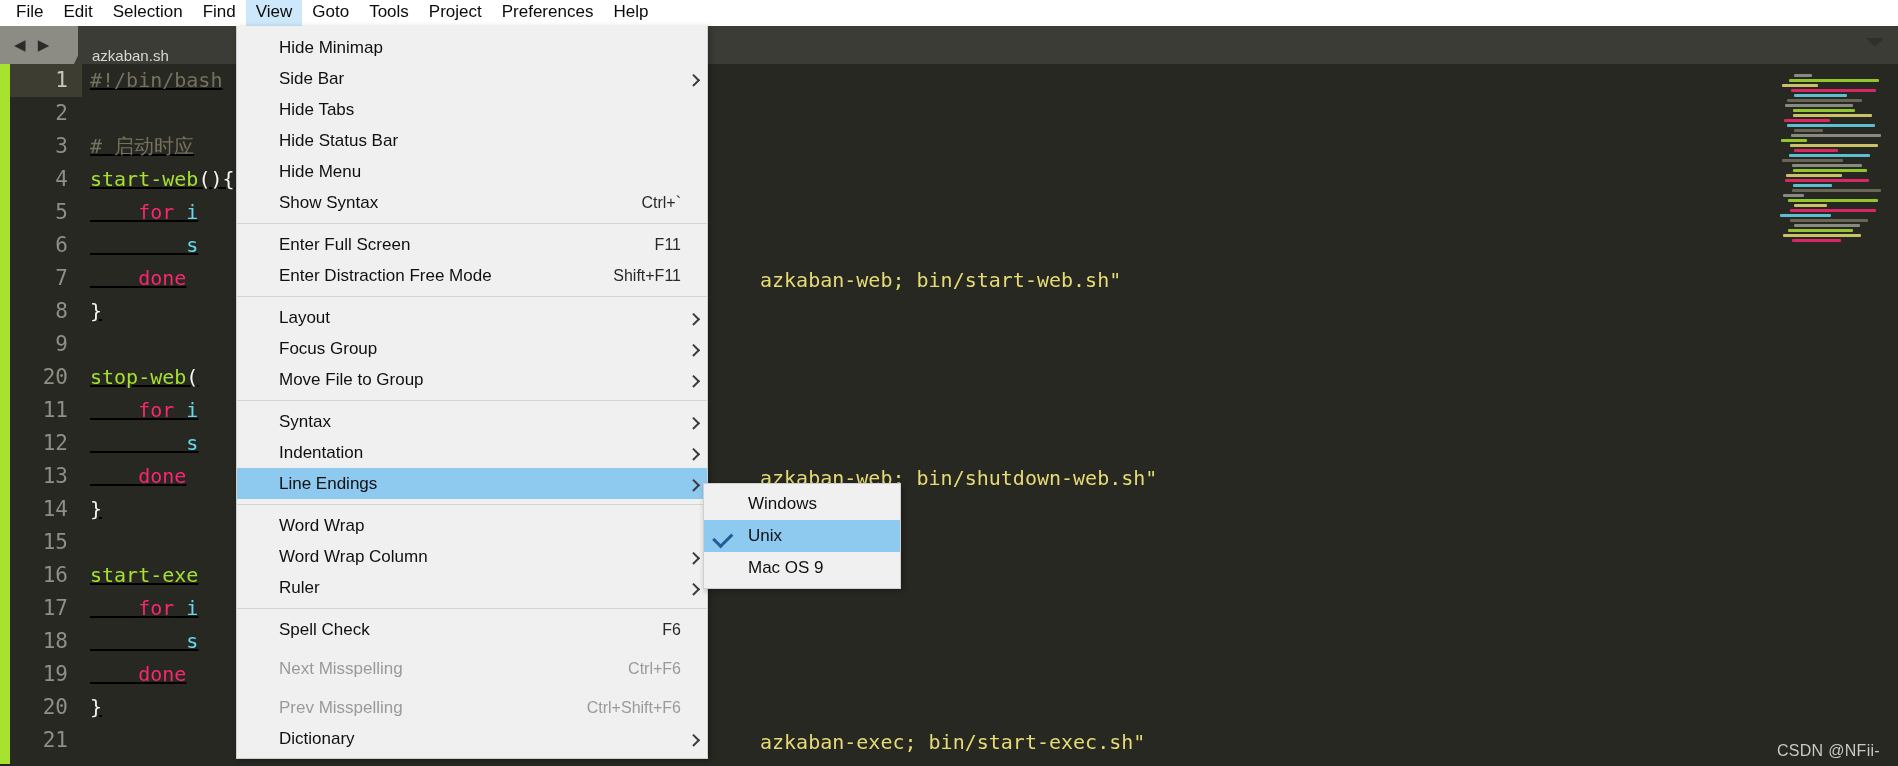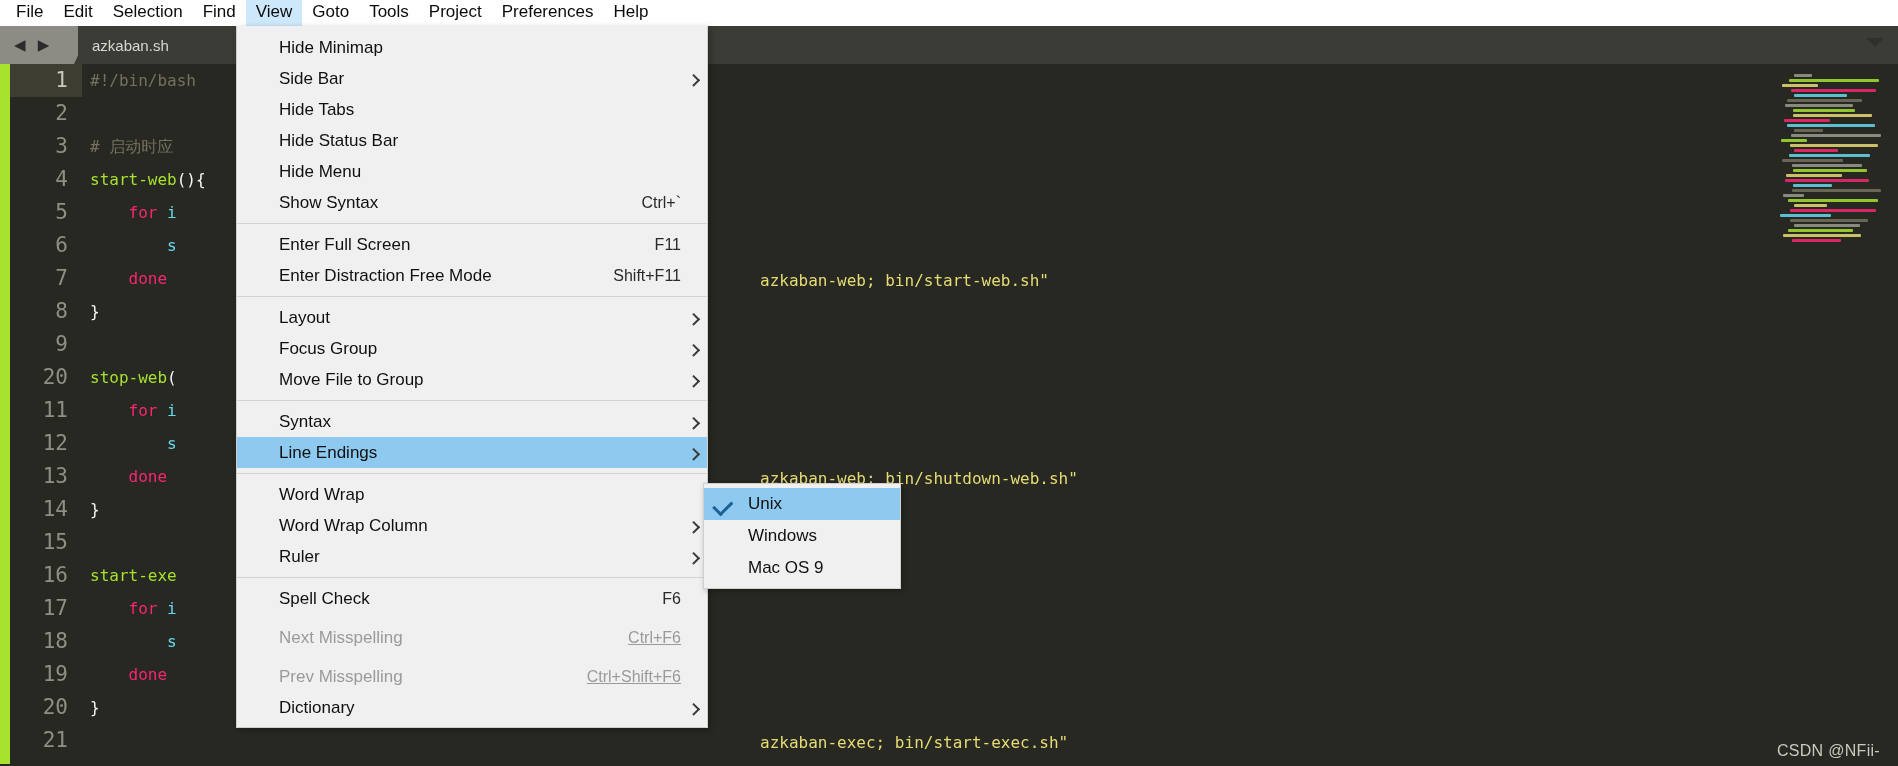--- a/index.html
+++ b/index.html
@@ -39,21 +39,21 @@
     content:"";position:absolute;right:-18px;top:0;
     border-top:38px solid #8c8c85;border-right:18px solid transparent;
   }
   .arrows{
     position:absolute;left:14px;top:10px;
     color:#2b2b2b;font-size:15px;letter-spacing:4px;line-height:18px;
   }
   .tab{
     position:absolute;left:78px;top:0;height:38px;
     padding:0 22px 0 14px;
-    display:flex;align-items:center;
+    display:flex;align-items:flex-end;
     background:#3c3c36;color:#d8d8d2;font-size:15px;
   }
   .tabcaret{
     position:absolute;right:14px;top:12px;
     width:0;height:0;border-left:9px solid transparent;border-right:9px solid transparent;
     border-top:9px solid #2f2f2b;
   }
 
   
   .editor{
@@ -67,21 +67,21 @@
   .gutter{
     position:absolute;left:10px;top:0;width:72px;height:702px;
   }
   .gline{
     height:33px;line-height:33px;text-align:right;padding-right:14px;
     color:#8f8f86;font-family:"DejaVu Sans Mono","Liberation Mono",monospace;font-size:21px;
   }
   .gline.cur{background:#3e3d32;color:#c8c8bf;}
   .codearea{
     position:absolute;left:90px;top:0;width:1700px;height:702px;
-    font-family:"DejaVu Sans Mono","Liberation Mono",monospace;font-size:16px;
+    font-family:"DejaVu Sans Mono","Liberation Mono",monospace;font-size:20px;text-decoration:underline;
   }
   .cline{height:33px;line-height:33px;white-space:pre;}
   .t-comment{color:#75715e;}
   .t-fn{color:#a6e22e;}
   .t-kw{color:#f92672;}
   .t-var{color:#66d9ef;}
   .t-str{color:#e6db74;}
   .t-plain{color:#f8f8f2;}
 
   .minimap{
@@ -109,21 +109,21 @@
     position:relative;height:31px;line-height:31px;
     display:flex;align-items:center;
     padding-left:42px;padding-right:14px;
     font-size:17px;color:#101010;
     white-space:nowrap;cursor:default;
   }
   .row.sel{background:#8ec9f0;}
   .row.dis{color:#9a9a9a;margin-top:8px;}
   .row .lbl{flex:0 0 auto;}
   .row .sc{margin-left:auto;font-size:16px;color:#2a2a2a;padding-right:12px;}
-  .row.dis .sc{color:#9a9a9a;text-decoration:underline;}
+  .row.dis .sc{color:#9a9a9a;}
   .row .arw{
     position:absolute;right:12px;top:50%;transform:translateY(-50%);
     width:7px;height:7px;border-right:2px solid #3a3a3a;border-top:2px solid #3a3a3a;
     rotate:45deg;
   }
   .sep{height:1px;background:#d4d4d4;margin:5px 0;}
 
   
   .submenu{
     position:absolute;left:703px;top:483px;width:196px;
@@ -303,20 +303,24 @@
       </div>
       <div class="row">
         <span class="lbl">Move File to Group</span>
         <span class="arw"></span>
       </div>
       <div class="sep"></div>
       <div class="row">
         <span class="lbl">Syntax</span>
         <span class="arw"></span>
       </div>
+      <div class="row">
+        <span class="lbl">Indentation</span>
+        <span class="arw"></span>
+      </div>
       <div class="row sel">
         <span class="lbl">Line Endings</span>
         <span class="arw"></span>
       </div>
       <div class="sep"></div>
       <div class="row">
         <span class="lbl">Word Wrap</span>
       </div>
       <div class="row">
         <span class="lbl">Word Wrap Column</span>
@@ -339,18 +343,18 @@
         <span class="lbl">Prev Misspelling</span>
         <span class="sc">Ctrl+Shift+F6</span>
       </div>
       <div class="row">
         <span class="lbl">Dictionary</span>
         <span class="arw"></span>
       </div>
     </div>
 
   <div class="submenu" id="submenu">
+      <div class="srow"><span>Windows</span></div>
       <div class="srow sel"><span class="check"></span><span>Unix</span></div>
-      <div class="srow"><span>Windows</span></div>
       <div class="srow"><span>Mac OS 9</span></div>
     </div>
 
 </div>
 
 </body></html>

